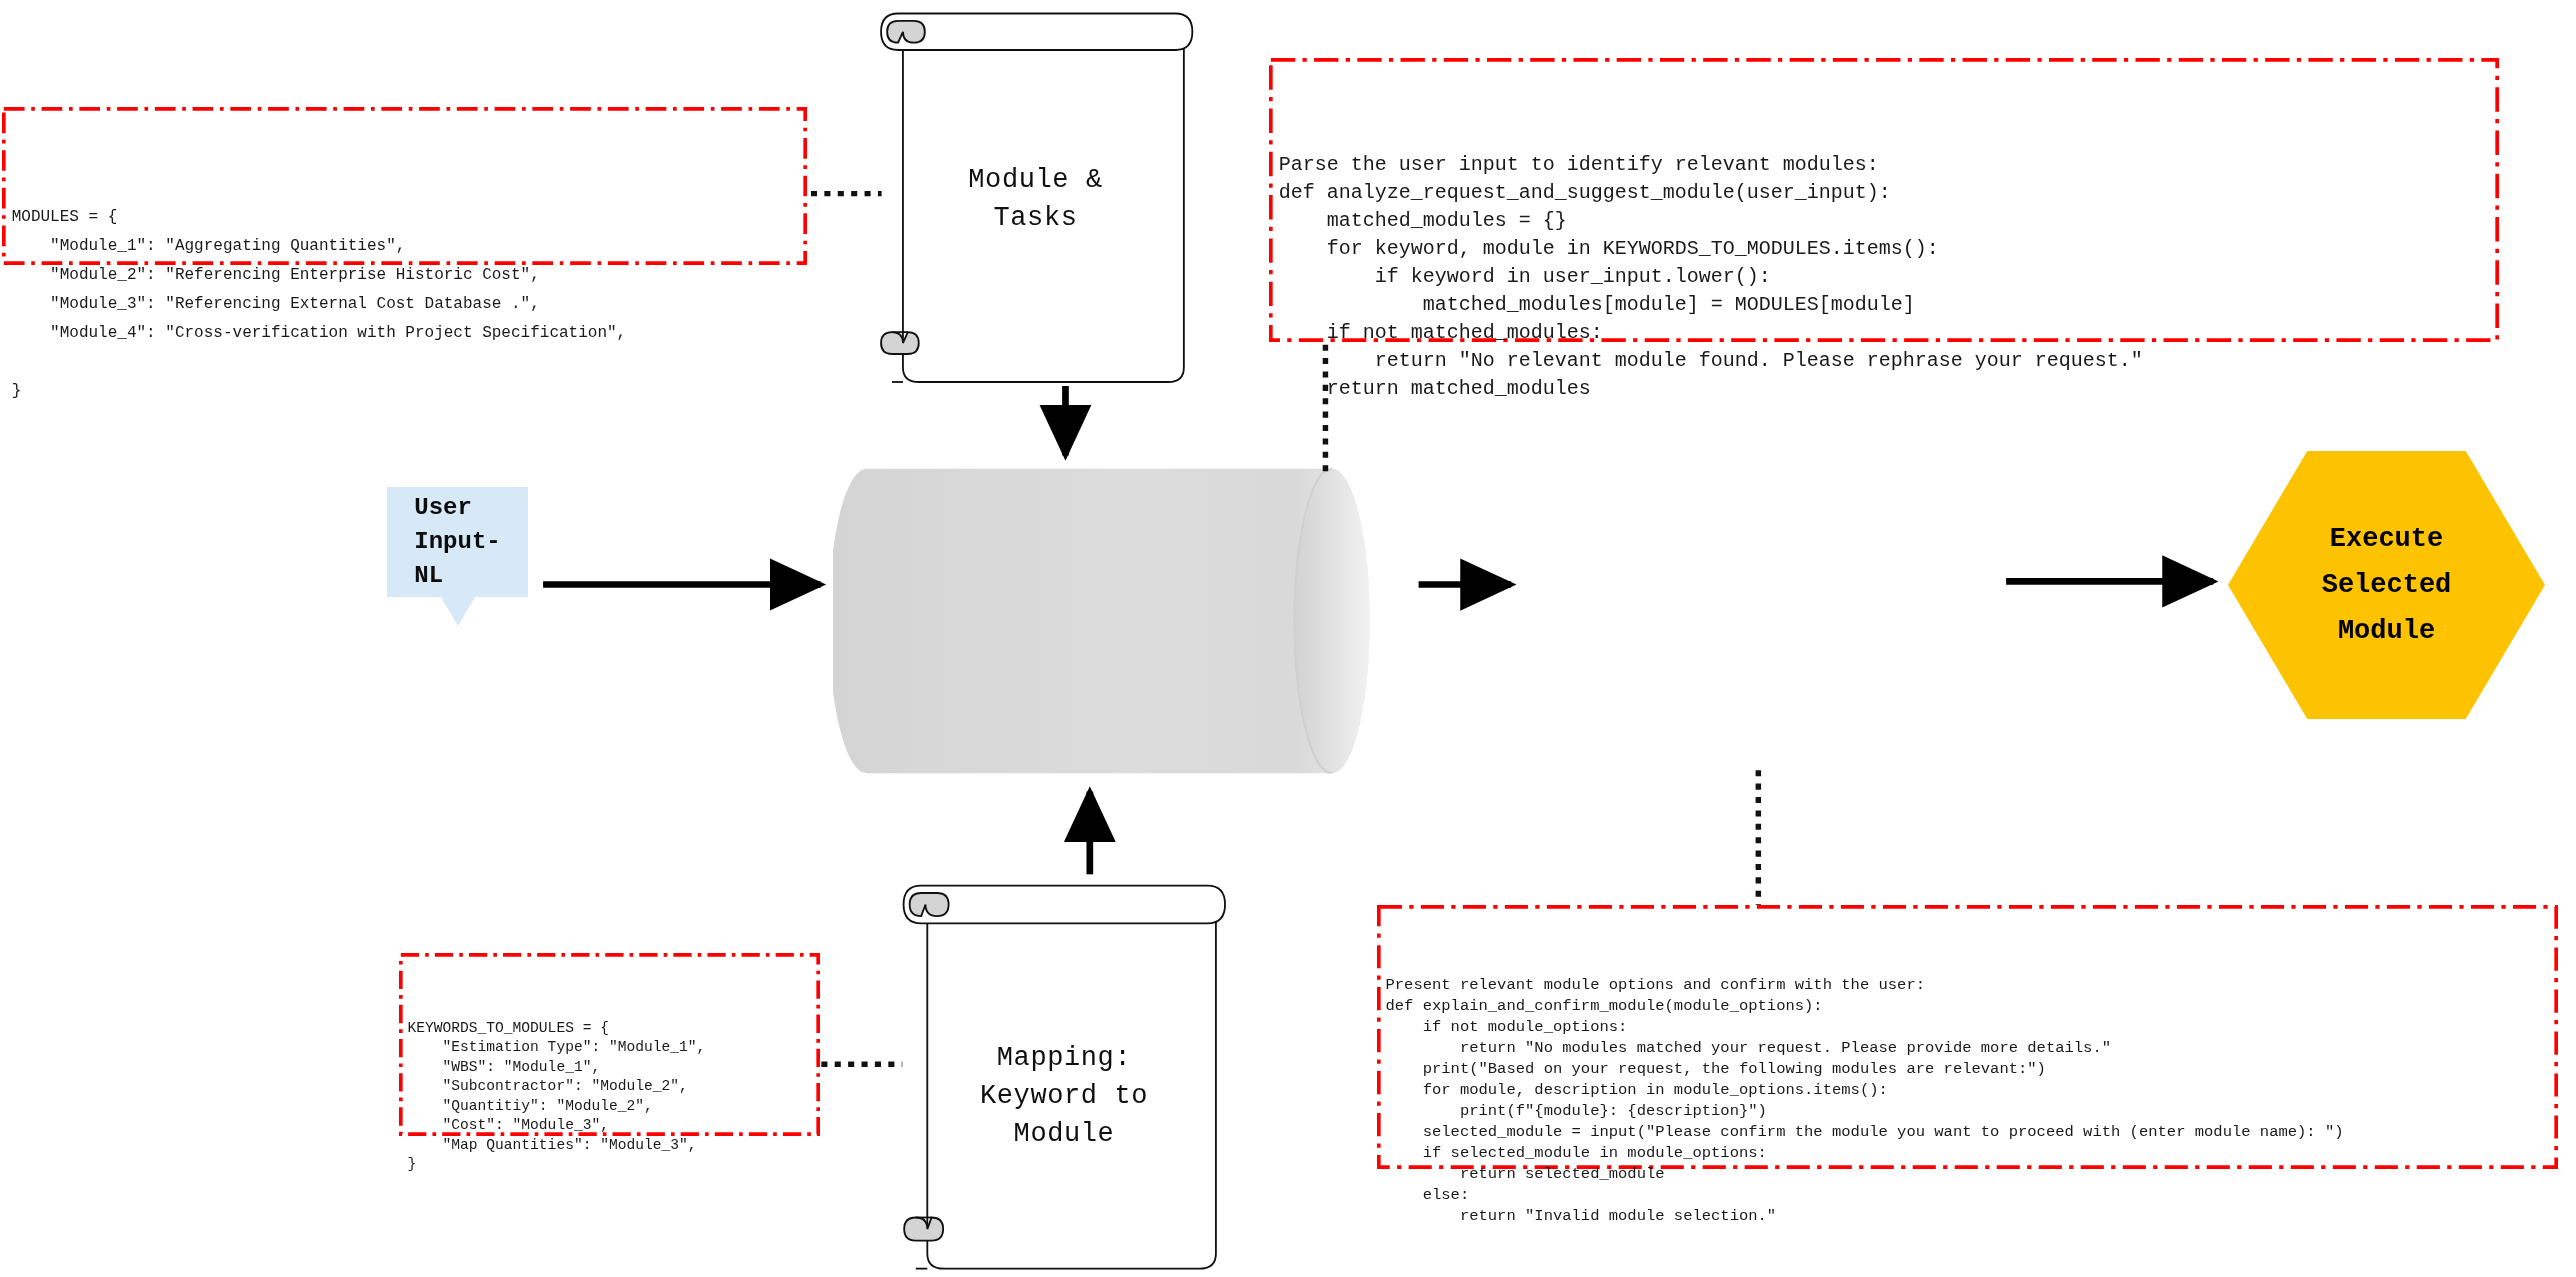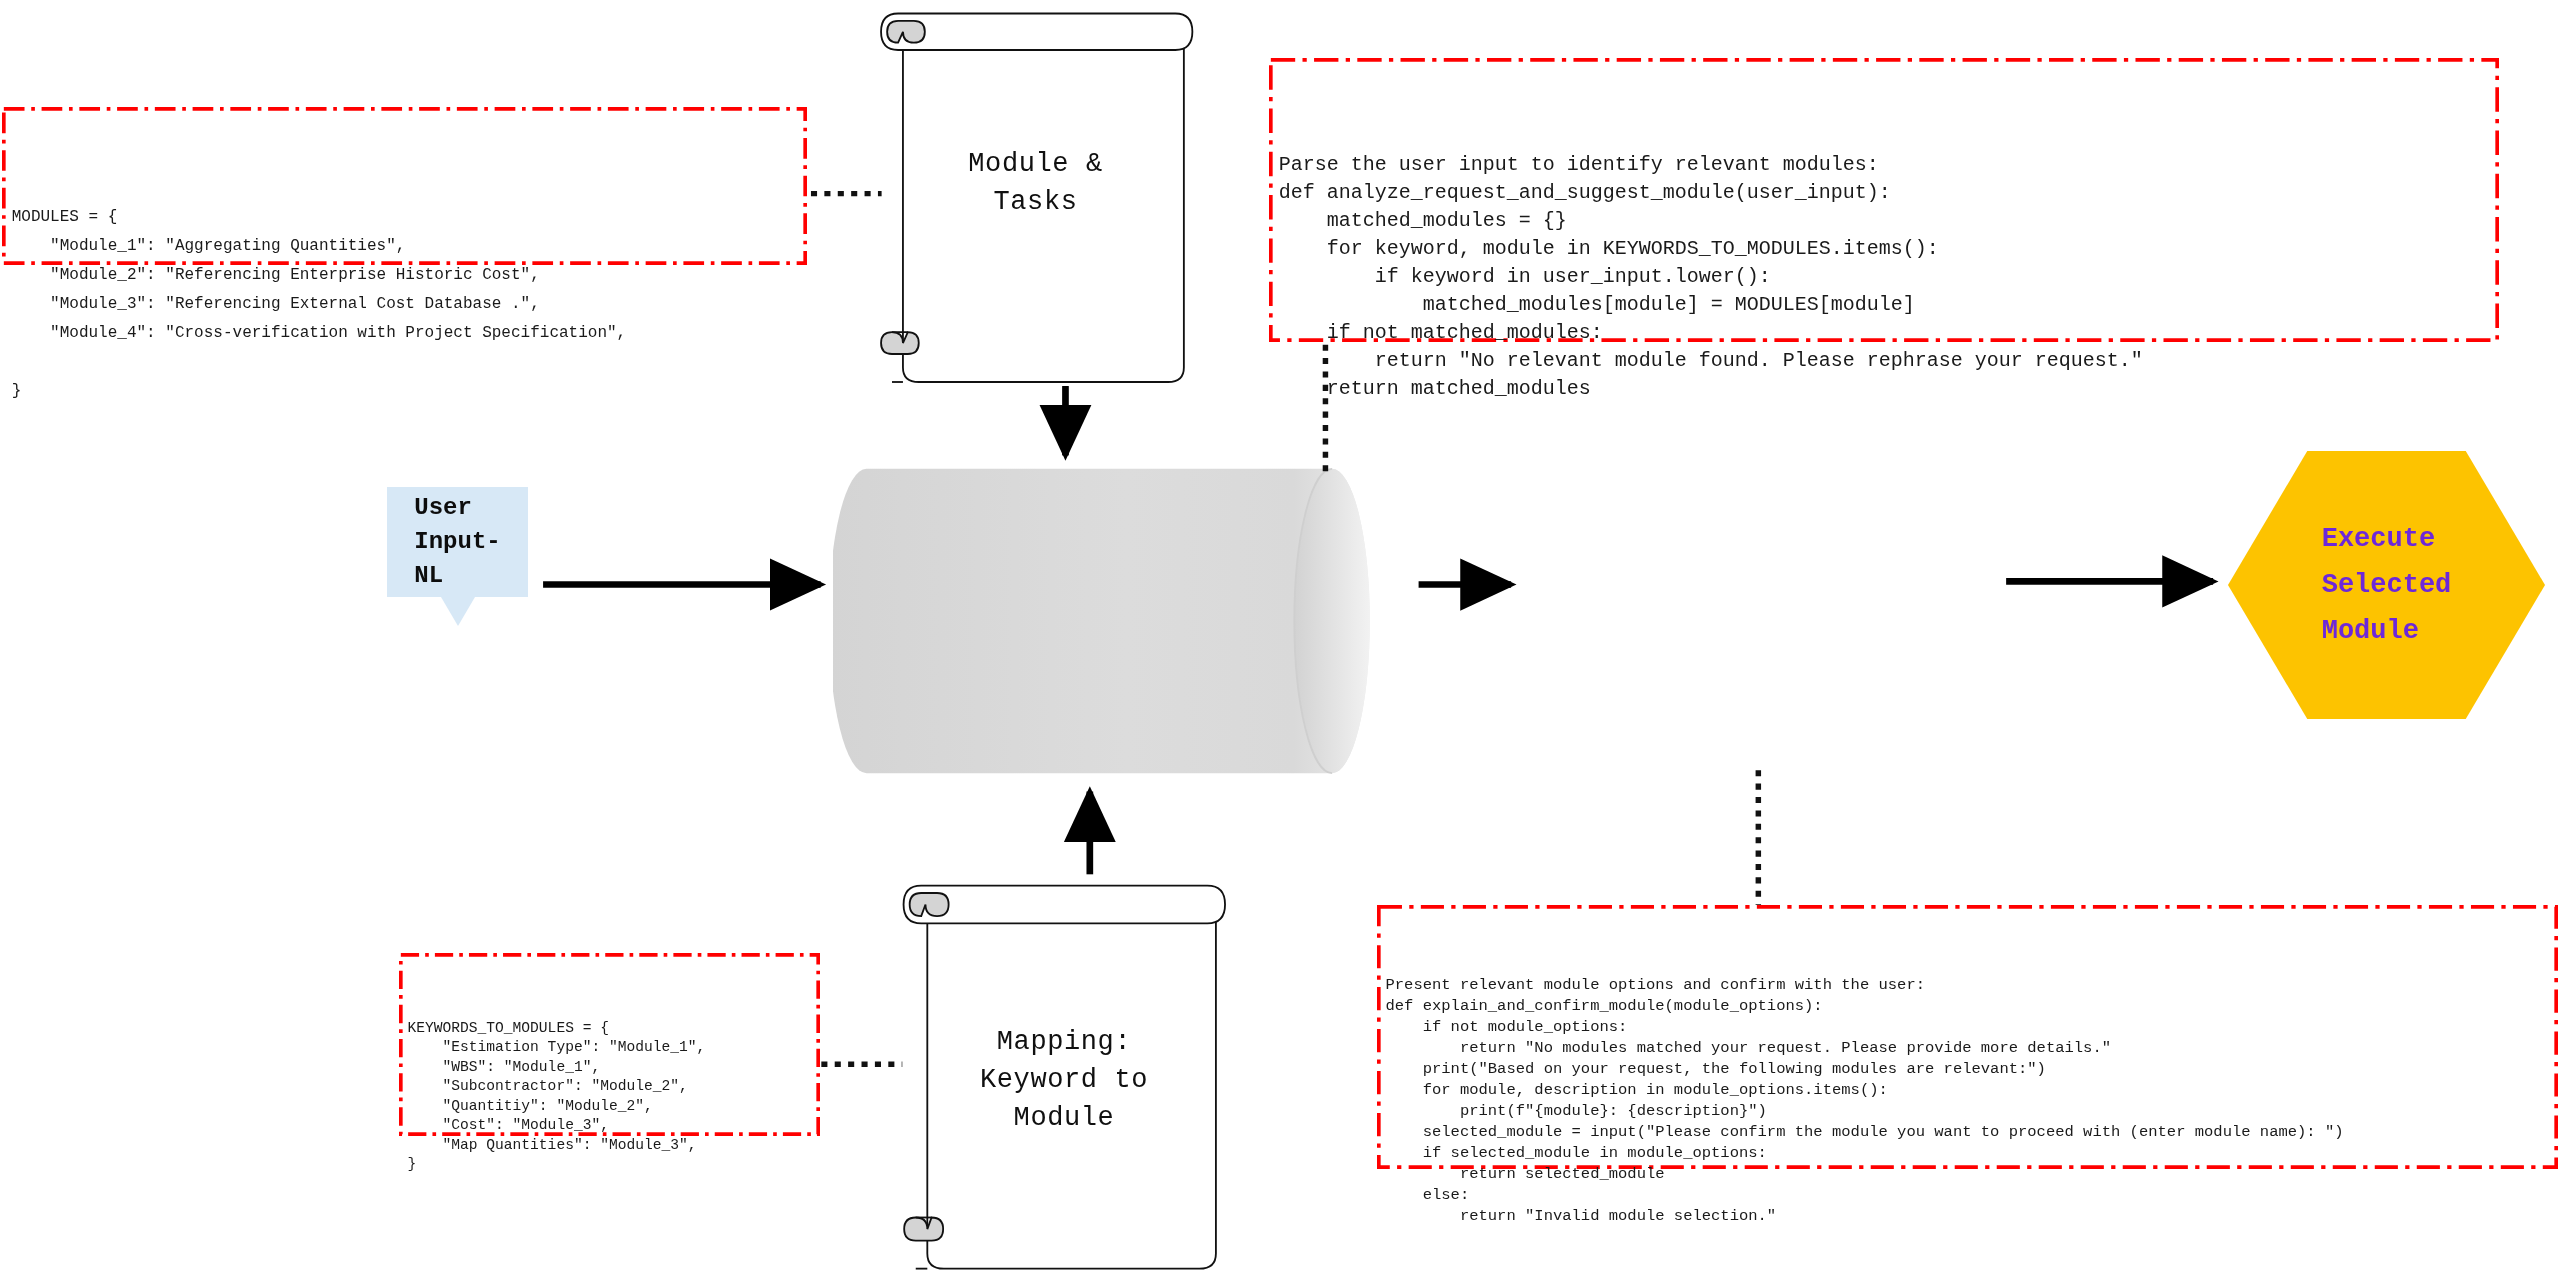--- a/index.html
+++ b/index.html
@@ -29,20 +29,21 @@
 
   
   .scroll{position:absolute;z-index:4;}
   .scroll svg{display:block;overflow:visible;}
   .scroll .lbl{
     position:absolute;left:0;right:0;
     text-align:center;
     font-family:"Liberation Mono","DejaVu Sans Mono",monospace;
     font-size:27px;line-height:38px;color:#101010;
     letter-spacing:0.6px;
+    margin-top:16px;
   }
   .scroll-top{left:871px;top:4.9px;width:329px;height:377px;}
   .scroll-top .lbl{top:140px;}
   .scroll-bot{left:892px;top:877px;width:344px;height:393px;}
   .scroll-bot .lbl{top:146px;}
 
   
   .callout{position:absolute;left:387px;top:487px;width:141px;height:110px;z-index:4;}
   .callout .body{
     position:absolute;left:0;top:0;width:100%;height:100%;
@@ -84,21 +85,21 @@
 
   
   .hex{position:absolute;left:2228px;top:451px;width:317px;height:268px;z-index:3;}
   .hex .shape{
     position:absolute;inset:0;background:#FDC300;
     clip-path:polygon(25% 0%,75% 0%,100% 50%,75% 100%,25% 100%,0% 50%);
     display:flex;align-items:center;justify-content:center;
   }
   .hex .label{
     font-family:"Liberation Mono","DejaVu Sans Mono",monospace;
-    font-weight:bold;font-size:27px;line-height:46px;color:#6d28d9;
+    font-weight:bold;font-size:27px;line-height:46px;text-align:center;color:#000000;
   }
 
   
   .conn{position:absolute;left:0;top:0;width:2576px;height:1278px;z-index:5;pointer-events:none;}
 </style>
 </head>
 <body>
 
 <div class="stage">
 

